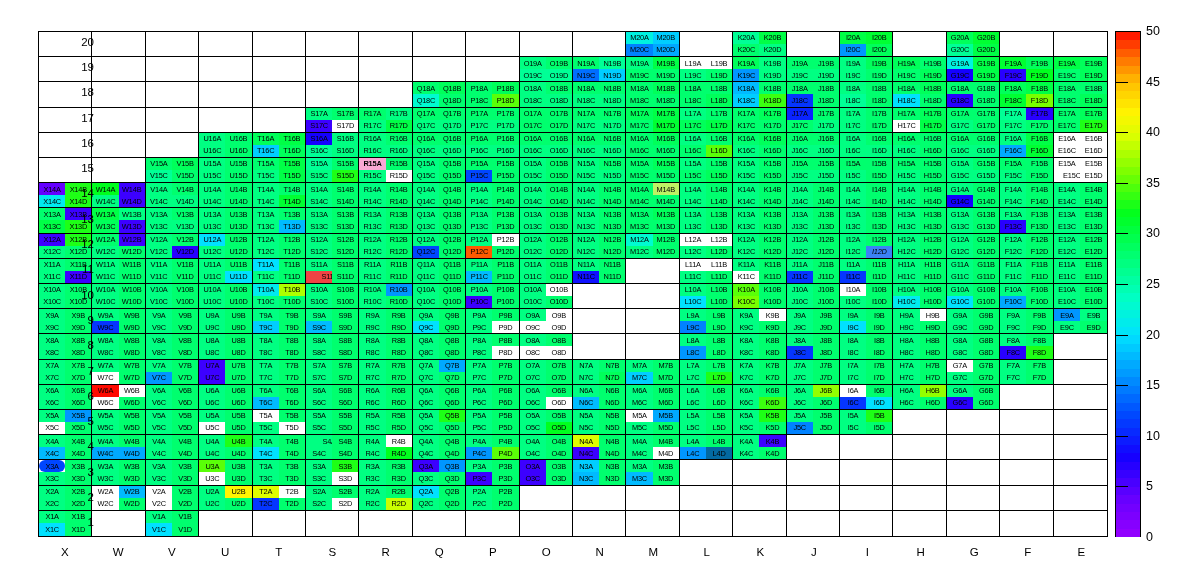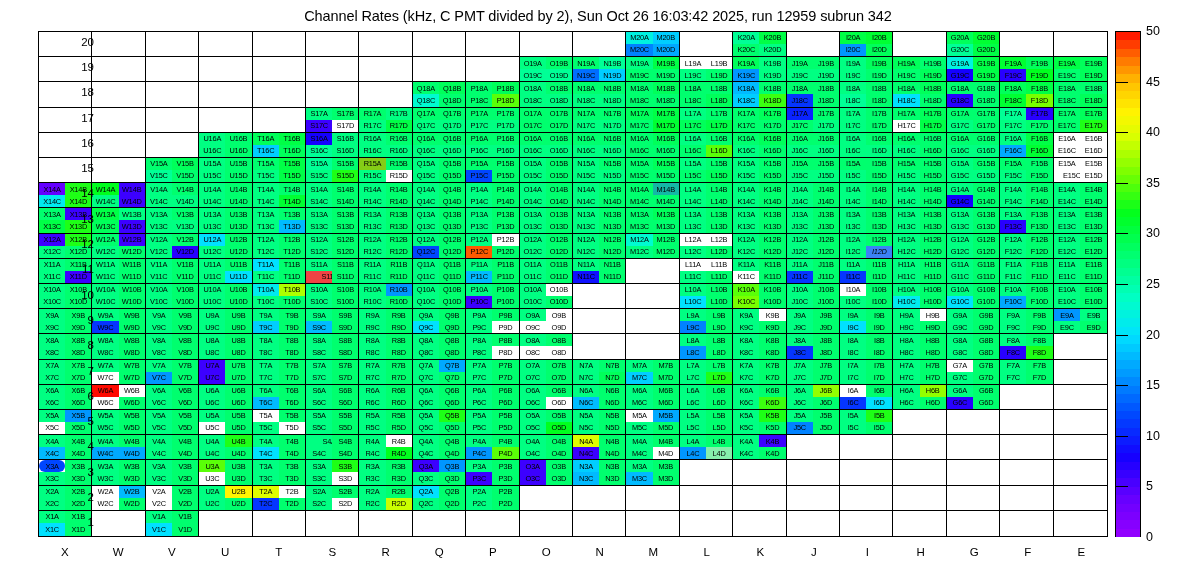--- a/index.html
+++ b/index.html
@@ -68,21 +68,20 @@
   .clab{
     position:absolute; left:1146px; font-size:12.5px; color:#000;
     transform:translateY(-50%);
   }
 </style>
 </head>
 <body>
 
 <div id="root">
 
-  <div id="title">Channel Rates (kHz, C PMT divided by 2), Sun Oct 26 16:03:42 2025, run 12959 subrun 342</div>
 
   <div id="plot">
     <div id="grid">
         <div class="gcell"></div>
         <div class="gcell"></div>
         <div class="gcell"></div>
         <div class="gcell"></div>
         <div class="gcell"></div>
         <div class="gcell"></div>
         <div class="gcell"></div>
@@ -499,21 +498,21 @@
           <div class="quad qC" style="background: rgb(0, 255, 130);">T15C</div>
           <div class="quad qD" style="background: rgb(0, 255, 70);">T15D</div>
         </div>
         <div class="gcell">
           <div class="quad qA" style="background: rgb(0, 255, 150);">S15A</div>
           <div class="quad qB" style="background: rgb(0, 255, 110);">S15B</div>
           <div class="quad qC" style="background: rgb(0, 255, 130);">S15C</div>
           <div class="quad qD" style="background: rgb(30, 255, 22);">S15D</div>
         </div>
         <div class="gcell">
-          <div class="quad qA" style="background: #84cc16;">R15A</div>
+          <div class="quad qA" style="background: #f9a8d4; font-weight: bold;">R15A</div>
           <div class="quad qB" style="background: rgb(0, 255, 110);">R15B</div>
           <div class="quad qC" style="background: rgb(0, 255, 130);">R15C</div>
           <div class="quad qD" style="background: rgb(255, 255, 255);">R15D</div>
         </div>
         <div class="gcell">
           <div class="quad qA" style="background: rgb(0, 255, 130);">Q15A</div>
           <div class="quad qB" style="background: rgb(0, 255, 110);">Q15B</div>
           <div class="quad qC" style="background: rgb(0, 255, 130);">Q15C</div>
           <div class="quad qD" style="background: rgb(0, 255, 110);">Q15D</div>
         </div>
@@ -650,21 +649,21 @@
           <div class="quad qD" style="background: rgb(0, 255, 110);">O14D</div>
         </div>
         <div class="gcell">
           <div class="quad qA" style="background: rgb(0, 255, 130);">N14A</div>
           <div class="quad qB" style="background: rgb(0, 255, 110);">N14B</div>
           <div class="quad qC" style="background: rgb(0, 255, 130);">N14C</div>
           <div class="quad qD" style="background: rgb(0, 255, 110);">N14D</div>
         </div>
         <div class="gcell">
           <div class="quad qA" style="background: rgb(0, 255, 110);">M14A</div>
-          <div class="quad qB" style="background: #14b8a6;">M14B</div>
+          <div class="quad qB" style="background: #bef264;">M14B</div>
           <div class="quad qC" style="background: rgb(0, 255, 110);">M14C</div>
           <div class="quad qD" style="background: rgb(0, 255, 110);">M14D</div>
         </div>
         <div class="gcell">
           <div class="quad qA" style="background: rgb(0, 255, 130);">L14A</div>
           <div class="quad qB" style="background: rgb(0, 255, 110);">L14B</div>
           <div class="quad qC" style="background: rgb(0, 255, 130);">L14C</div>
           <div class="quad qD" style="background: rgb(0, 255, 110);">L14D</div>
         </div>
         <div class="gcell">
@@ -1783,21 +1782,21 @@
         <div class="gcell">
           <div class="quad qA" style="background: rgb(0, 255, 130);">M4A</div>
           <div class="quad qB" style="background: rgb(0, 255, 110);">M4B</div>
           <div class="quad qC" style="background: rgb(0, 255, 130);">M4C</div>
           <div class="quad qD" style="background: rgb(255, 255, 255);">M4D</div>
         </div>
         <div class="gcell">
           <div class="quad qA" style="background: rgb(0, 255, 130);">L4A</div>
           <div class="quad qB" style="background: rgb(0, 255, 110);">L4B</div>
           <div class="quad qC" style="background: rgb(0, 150, 255);">L4C</div>
-          <div class="quad qD" style="background: #86efac;">L4D</div>
+          <div class="quad qD" style="background: #0369a1;">L4D</div>
         </div>
         <div class="gcell">
           <div class="quad qA" style="background: rgb(0, 255, 130);">K4A</div>
           <div class="quad qB" style="background: rgb(60, 0, 255);">K4B</div>
           <div class="quad qC" style="background: rgb(0, 255, 130);">K4C</div>
           <div class="quad qD" style="background: rgb(0, 255, 110);">K4D</div>
         </div>
         <div class="gcell"></div>
         <div class="gcell"></div>
         <div class="gcell"></div>

